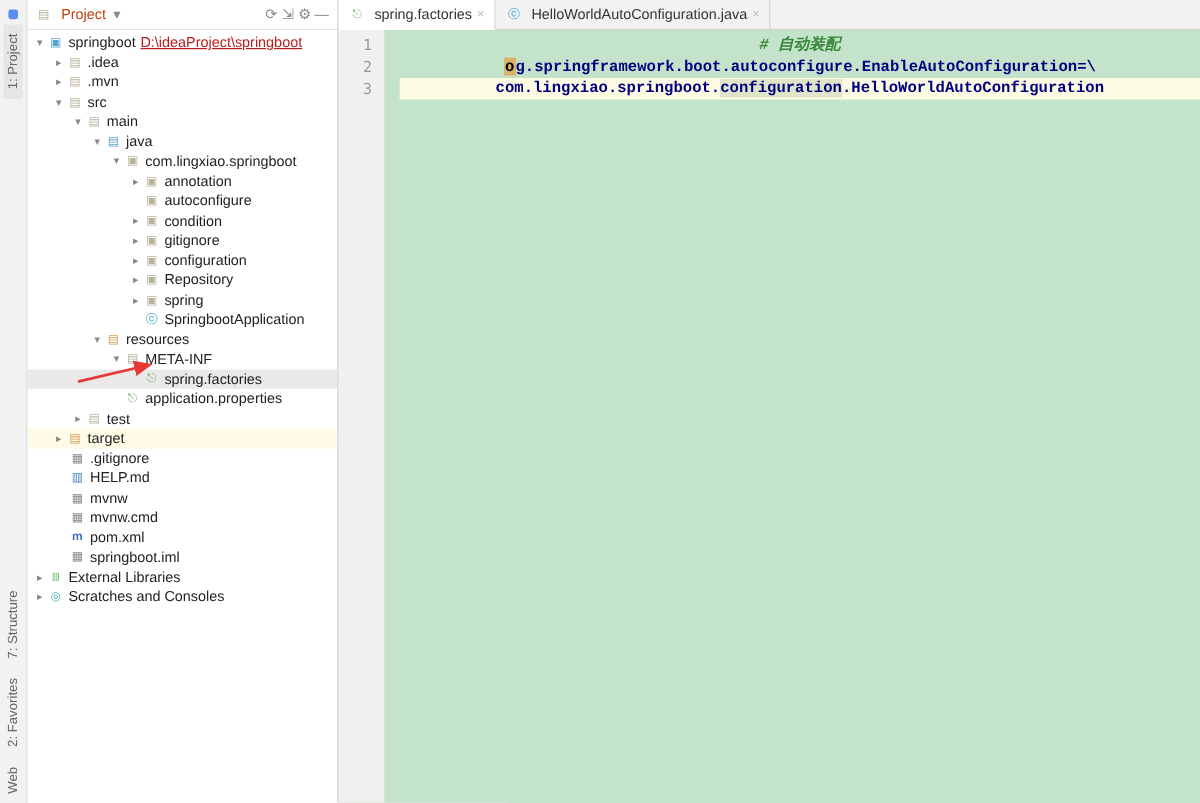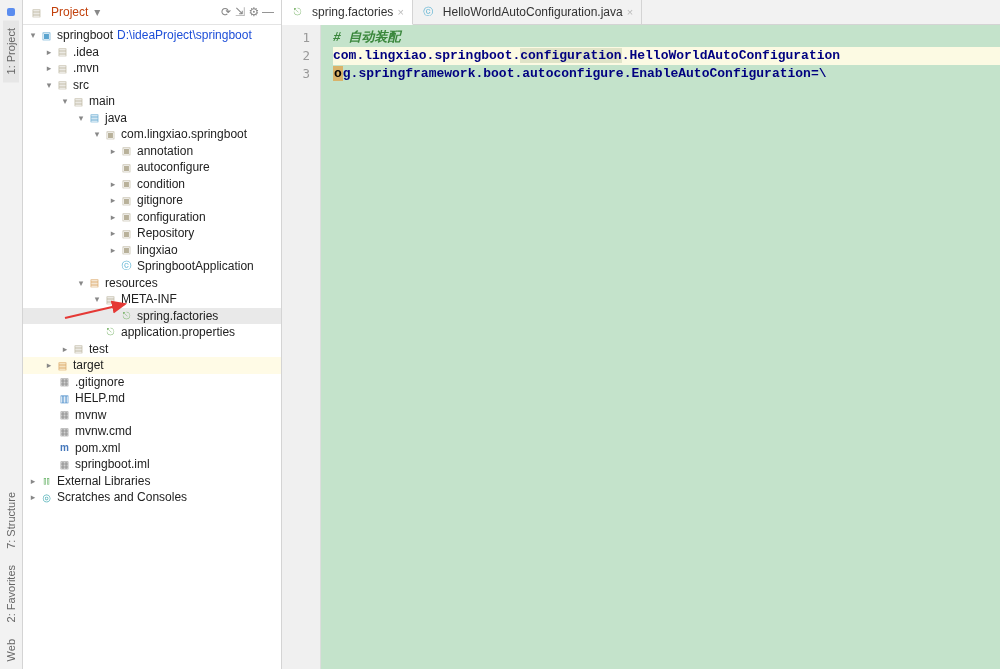--- a/index.html
+++ b/index.html
@@ -26,36 +26,36 @@
   .folder-orange{color:#d8a05a;}
   .pkg{color:#b8b19a;}
   .file-generic{color:#8a8a8a;}
   .file-java{color:#4fadd0;}
   .file-props{color:#7fb66f;}
   .file-md{color:#3f86c7;}
   .file-xml{color:#4477bb;font-weight:bold;font-size:10px;}
   .lib{color:#6bb56b;}
   .scratch{color:#47acb3;}
   .tlabel{color:#222;}
-  .tpath{color:#1d4ed8;margin-left:4px;}
+  .tpath{color:#b91c1c;margin-left:4px;text-decoration:underline;}
   
   .red-arrow{position:absolute;}
   .red-arrow svg{overflow:visible;}
   
   .editor{flex:1;display:flex;flex-direction:column;background:#c4e3cb;}
   .tabs{height:24px;background:#f2f2f2;border-bottom:1px solid #d4d4d4;display:flex;align-items:stretch;}
   .tab{display:flex;align-items:center;padding:0 8px;border-right:1px solid #d4d4d4;gap:4px;cursor:pointer;font-size:12px;color:#333;}
   .tab.active{background:#fff;border-bottom:1px solid #fff;margin-bottom:-1px;}
   .tab .close{color:#bbb;font-size:11px;}
   .code-wrap{flex:1;display:flex;overflow:hidden;}
   .gutter{width:38px;background:#f0f0f0;border-right:1px solid #ddd;padding-top:4px;text-align:right;color:#999;font-family:Consolas,monospace;font-size:12.5px;line-height:18px;}
   .gutter div{padding-right:10px;}
   .code{flex:1;padding:4px 0 0 12px;font-family:Consolas,"Courier New",monospace;font-size:13px;line-height:18px;background:#c4e3cb;}
   .code .cmt{color:#3a873c;font-style:italic;font-weight:bold;}
-  .code .line{white-space:pre;}
+  .code .line{white-space:pre;text-align:center;}
   .code .hl-line{background:#fcfae3;}
   .kw{color:#000080;font-weight:bold;}
   .highlight-span{background:#e0e4c8;}
   svg{display:block;}
 </style>
 </head>
 <body>
 
 <div class="root">
 
@@ -145,21 +145,21 @@
           <span class="tlabel">configuration</span>
         </div>
       <div class="trow" style="padding-left:84px">
           <span class="arrow">▸</span>
           <span class="ic pkg">▣</span>
           <span class="tlabel">Repository</span>
         </div>
       <div class="trow" style="padding-left:84px">
           <span class="arrow">▸</span>
           <span class="ic pkg">▣</span>
-          <span class="tlabel">lingxiao</span>
+          <span class="tlabel">spring</span>
         </div>
       <div class="trow" style="padding-left:84px">
           <span class="arrow"></span>
           <span class="ic file-java">ⓒ</span>
           <span class="tlabel">SpringbootApplication</span>
         </div>
       <div class="trow" style="padding-left:52px">
           <span class="arrow">▾</span>
           <span class="ic" style="color:#d8a05a">▤</span>
           <span class="tlabel">resources</span>
@@ -251,18 +251,18 @@
       </div>
     </div>
     <div class="code-wrap">
       <div class="gutter">
         <div>1</div>
         <div>2</div>
         <div>3</div>
       </div>
       <div class="code">
         <div class="line"><span class="cmt"># 自动装配</span></div>
+        <div class="line kw"><span style="background:#d9b36a;color:#000;padding:0 1px">o</span><span>g.springframework.boot.autoconfigure.EnableAutoConfiguration=\</span></div>
         <div class="line hl-line kw"><span>com.lingxiao.springboot.</span><span class="highlight-span">configuration</span><span>.HelloWorldAutoConfiguration</span></div>
-        <div class="line kw"><span style="background:#d9b36a;color:#000;padding:0 1px">o</span><span>g.springframework.boot.autoconfigure.EnableAutoConfiguration=\</span></div>
       </div>
     </div>
   </div>
 </div>
 
 </body></html>

